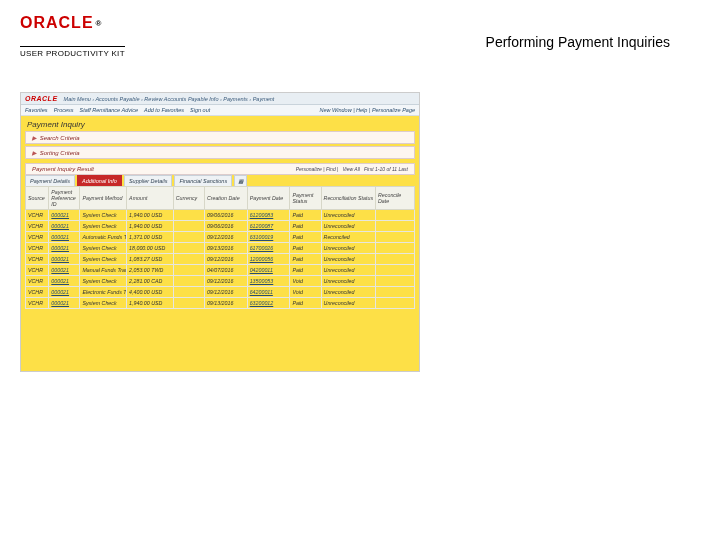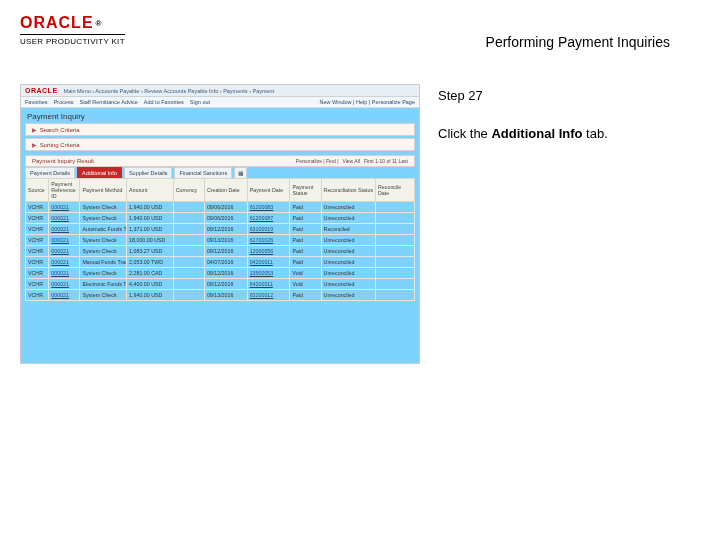--- a/index.html
+++ b/index.html
@@ -4,29 +4,29 @@
 <style>
   * { box-sizing: border-box; margin: 0; padding: 0; }
   html, body { width: 720px; height: 540px; font-family: Arial, Helvetica, sans-serif; background: #fff; color: #333; }
   .page { width: 720px; height: 540px; display: flex; flex-direction: column; }
 
   
   .header { display: flex; align-items: flex-start; padding: 14px 20px 4px 20px; }
   .logo-block { display: flex; flex-direction: column; }
   .logo-oracle { font-weight: bold; font-size: 16px; color: #c00; letter-spacing: 1px; display: flex; align-items: center; }
   .logo-oracle .reg { font-size: 8px; color: #000; margin-left: 2px; vertical-align: top; }
-  .logo-upk { font-size: 8px; color: #000; letter-spacing: 0.3px; border-top: 1px solid #000; margin-top: 2px; padding-top: 2px; }
+  .logo-upk { font-size: 8px; color: #000; letter-spacing: 0.3px; border-top: 1px solid #000; margin-top: 14px; padding-top: 2px; }
   .header-spacer { flex: 1; }
   .header-title { font-size: 14px; color: #000; margin-top: 20px; margin-right: 30px; }
 
   
   .main { flex: 1; display: flex; padding: 0 20px; gap: 18px; margin-top: 30px; }
 
   
-  .shot { width: 400px; height: 280px; border: 1px solid #ccc; background: #7dd3fc; font-size: 6px; color: #444; overflow: hidden; position: relative; }
+  .shot { width: 400px; height: 280px; border: 1px solid #ccc; background: #fde047; font-size: 6px; color: #444; overflow: hidden; position: relative; font-style: italic; }
   .shot-top { background: #e8eef3; border-bottom: 1px solid #c9d3db; padding: 2px 4px; display: flex; gap: 6px; align-items: center; }
   .shot-logo { font-weight: bold; color: #c00; font-size: 7px; letter-spacing: .5px; }
   .shot-breadcrumb { color: #3a5a7a; font-size: 5.5px; }
   .shot-subbar { background: #f3f6f9; border-bottom: 1px solid #d7dee4; padding: 2px 4px; display:flex; justify-content: space-between; }
   .shot-menu { display:flex; gap:6px; color:#2a4d6e; font-size:5.5px; }
   .shot-newwin { color:#2a4d6e; font-size:5.5px; }
   .shot-h1 { color:#333; font-size:8px; padding:4px 6px 2px; font-weight:normal; }
   .collapsible { margin:0 4px; border:1px solid #dcc; background:#fdf6f0; color:#8b2a2a; font-size:6px; padding:2px 6px; }
   .collapsible .tri { display:inline-block; margin-right:3px; color:#b55; }
   .result-head { margin:4px 4px 0; background:#fdf6f0; border:1px solid #dcc; color:#8b2a2a; font-size:6px; padding:2px 6px; display:flex; justify-content:space-between; align-items:center; }
@@ -234,21 +234,15 @@
               <td>09/13/2016</td>
               <td><a>63200012</a></td>
               <td>Paid</td>
               <td>Unreconciled</td>
               <td></td>
             </tr>
           </tbody>
       </table>
     </div>
 
-    <div class="instr">
-      <div class="step">Step 27</div>
-      <div class="text">
-        <span>Click the </span><b>Additional Info</b><span> tab.</span>
-      </div>
-    </div>
 
   </div>
 </div>
 
 </body></html>

